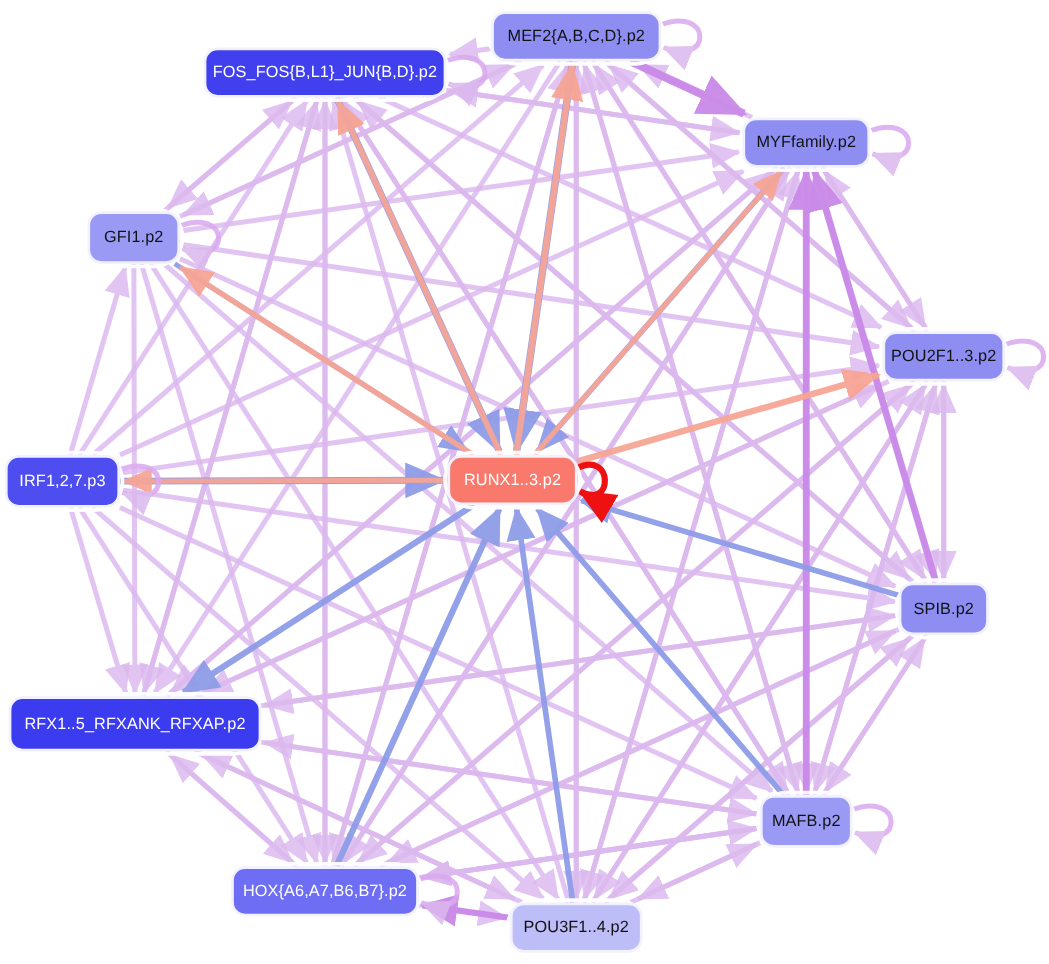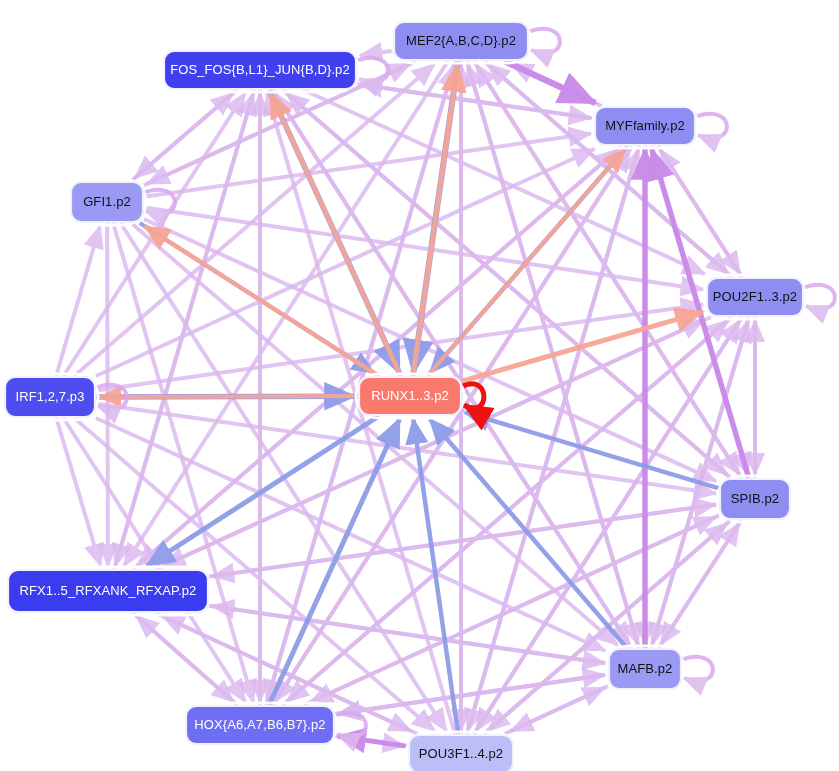--- a/index.html
+++ b/index.html
@@ -6,21 +6,21 @@
   html,body{margin:0;padding:0;}
   body{
     width:839px;height:771px;
     background:#ffffff;
     font-family:"Liberation Sans", sans-serif;
     overflow:hidden;
     position:relative;
   }
   #graph-root{
     position:absolute;
-    left:0;top:12px;
+    left:0;top:0;
     width:839px;height:543px;
   }
   svg#net{
     position:absolute;left:0;top:0;
     width:839px;height:771px;
     display:block;
   }
   .node-g{cursor:pointer;}
   .node-rect{
     stroke:#f2f2ff;

